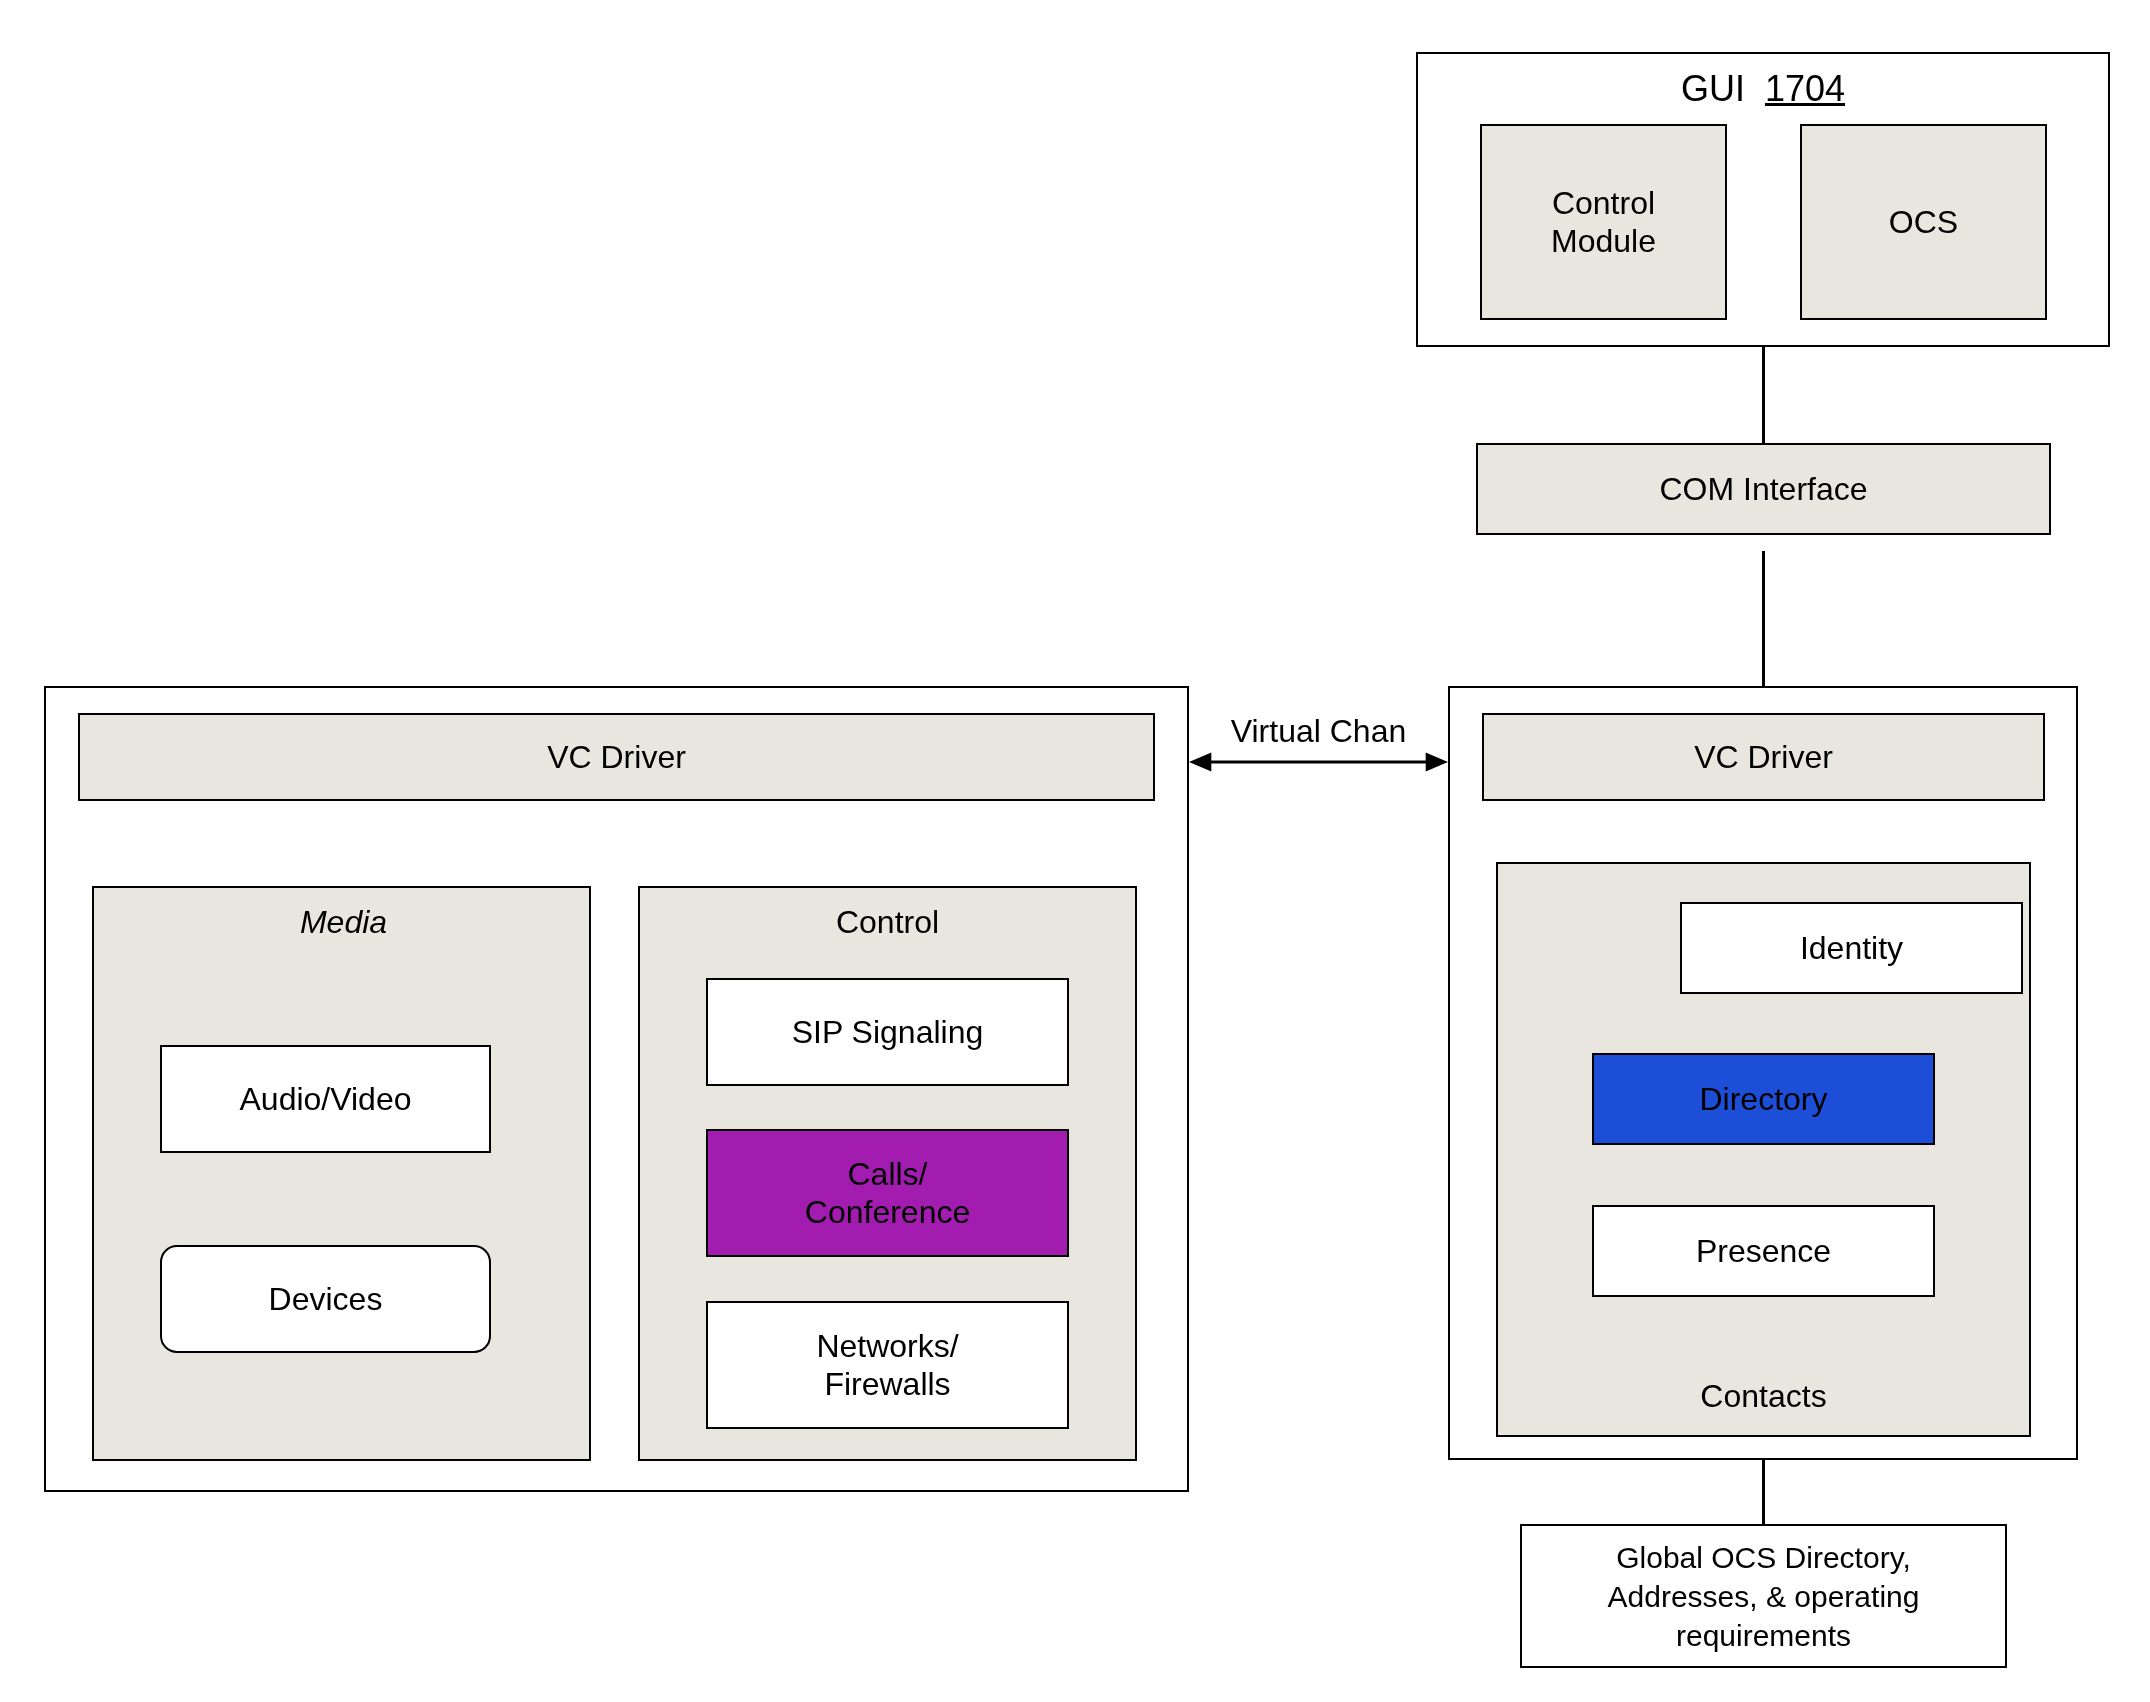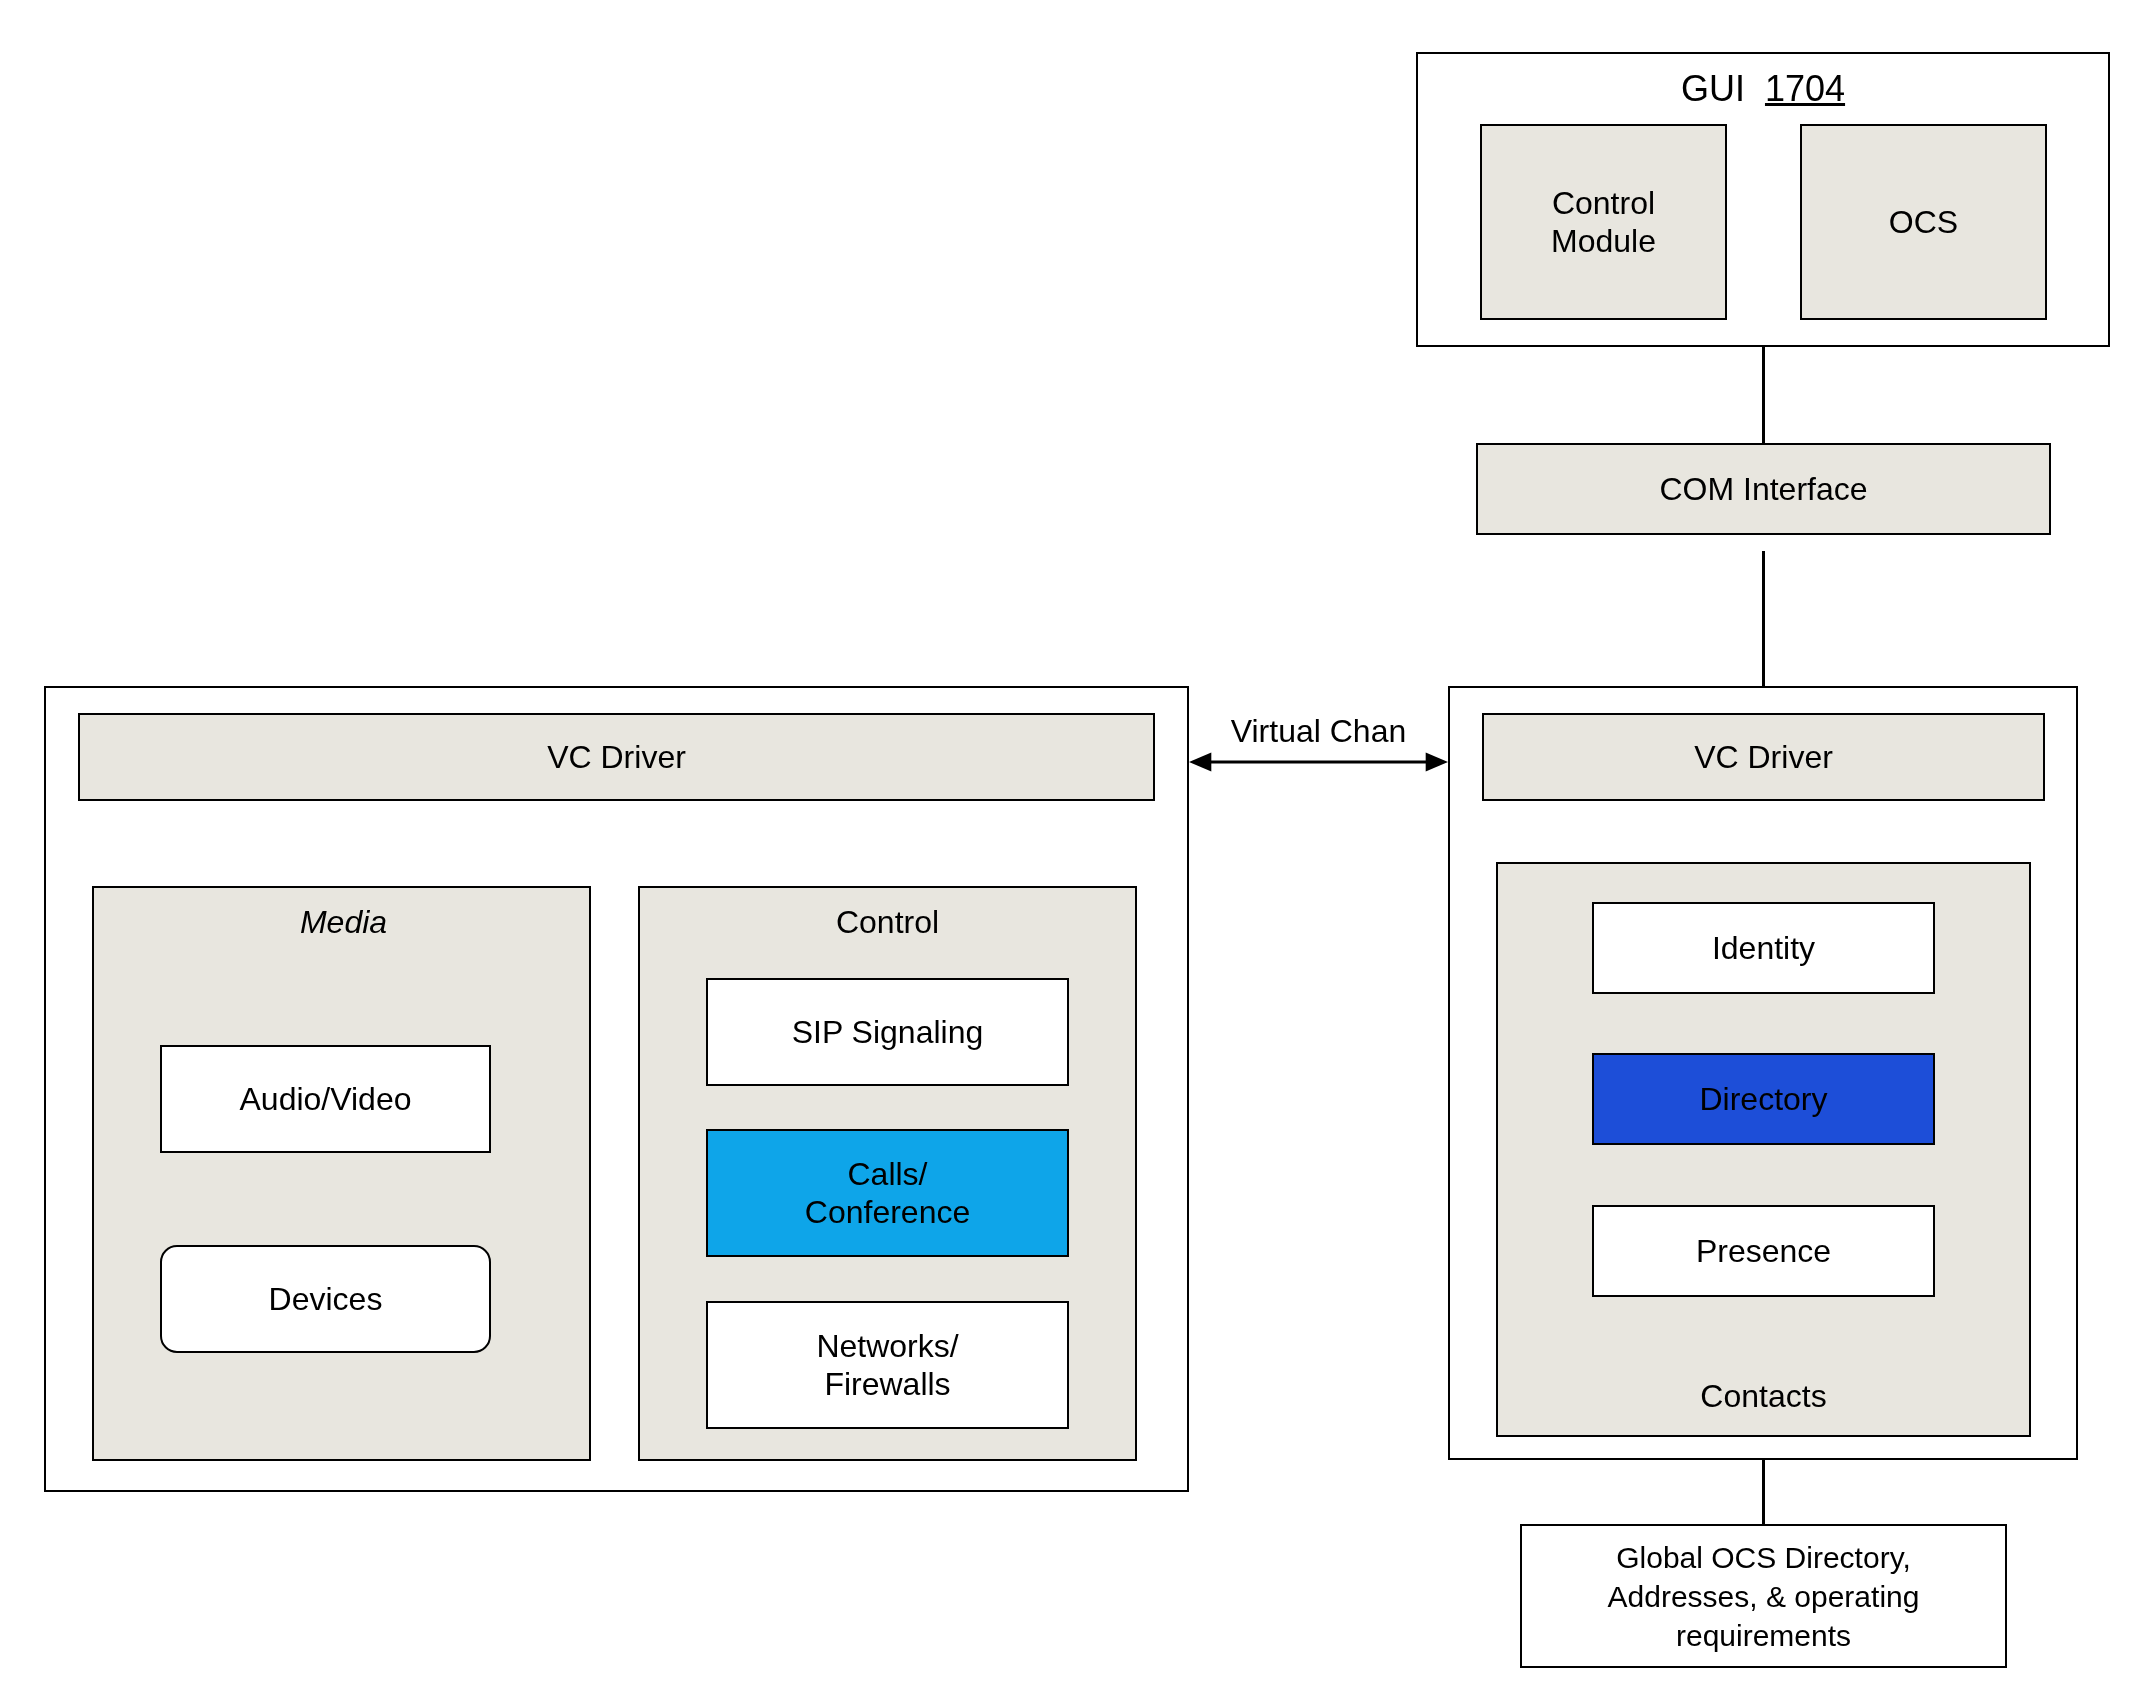--- a/index.html
+++ b/index.html
@@ -41,21 +41,21 @@
 <div class="box" style="left:1448px; top:686px; width:630px; height:774px;"></div>
 
 <div class="box shaded" style="left:1482px; top:713px; width:563px; height:88px; display:flex; align-items:center; justify-content:center;">
   <div class="label" style="position:static;">VC Driver</div>
 </div>
 
 <div class="box shaded" style="left:1496px; top:862px; width:535px; height:575px;">
   <div class="label" style="bottom:20px; left:0; right:0;">Contacts</div>
 </div>
 
-<div class="box" style="left:1592px; top:902px; width:343px; height:92px; background:#fff; display:flex; align-items:center; justify-content:center;">
+<div class="box" style="left:1680px; top:902px; width:343px; height:92px; background:#fff; display:flex; align-items:center; justify-content:center;">
   <div class="label" style="position:static;">Identity</div>
 </div>
 
 <div class="box" style="left:1592px; top:1053px; width:343px; height:92px; background:#1d4ed8; display:flex; align-items:center; justify-content:center;">
   <div class="label" style="position:static;">Directory</div>
 </div>
 
 <div class="box" style="left:1592px; top:1205px; width:343px; height:92px; background:#fff; display:flex; align-items:center; justify-content:center;">
   <div class="label" style="position:static;">Presence</div>
 </div>
@@ -87,21 +87,21 @@
 </div>
 
 <div class="box shaded" style="left:638px; top:886px; width:499px; height:575px;">
   <div class="label" style="top:16px; left:0; right:0;">Control</div>
 </div>
 
 <div class="box" style="left:706px; top:978px; width:363px; height:108px; background:#fff; display:flex; align-items:center; justify-content:center;">
   <div class="label" style="position:static;">SIP Signaling</div>
 </div>
 
-<div class="box" style="left:706px; top:1129px; width:363px; height:128px; background:#0ea5e9; display:flex; align-items:center; justify-content:center;">
+<div class="box" style="left:706px; top:1129px; width:363px; height:128px; background:#a21caf; display:flex; align-items:center; justify-content:center;">
   <div class="label" style="position:static; white-space:pre-line; line-height:1.2;">Calls/
 Conference</div>
 </div>
 
 <div class="box" style="left:706px; top:1301px; width:363px; height:128px; background:#fff; display:flex; align-items:center; justify-content:center;">
   <div class="label" style="position:static; white-space:pre-line; line-height:1.2;">Networks/
 Firewalls</div>
 </div>
 
 <div class="label" style="left:1203px; top:713px; width:231px;">Virtual Chan</div>

